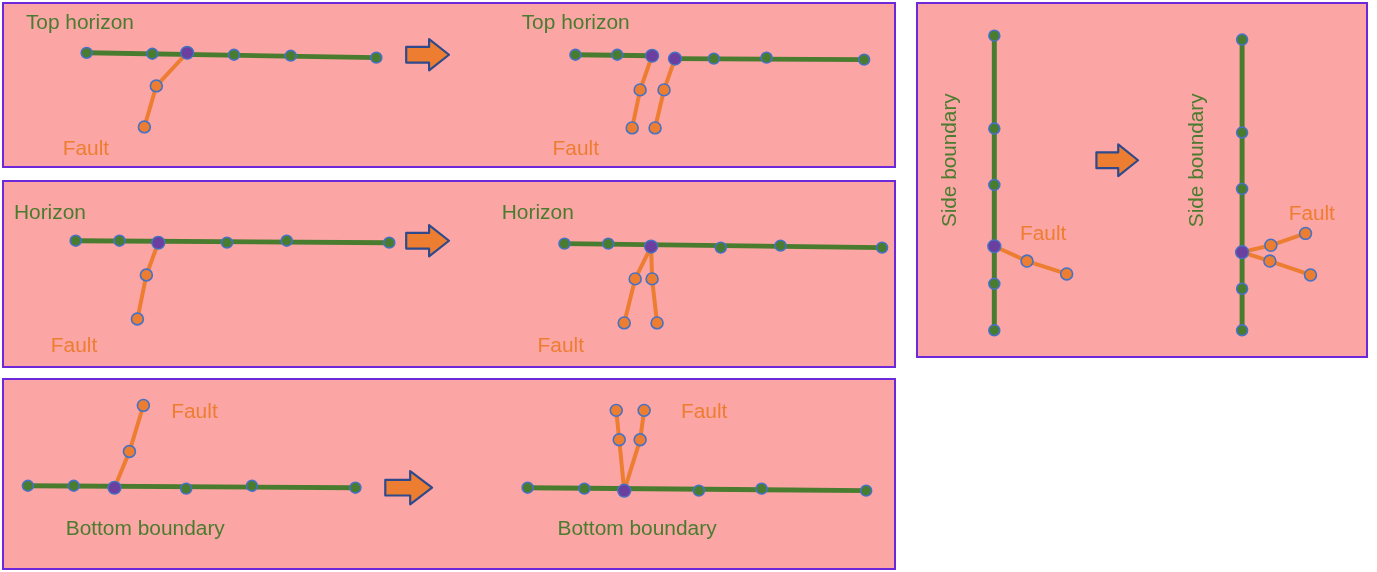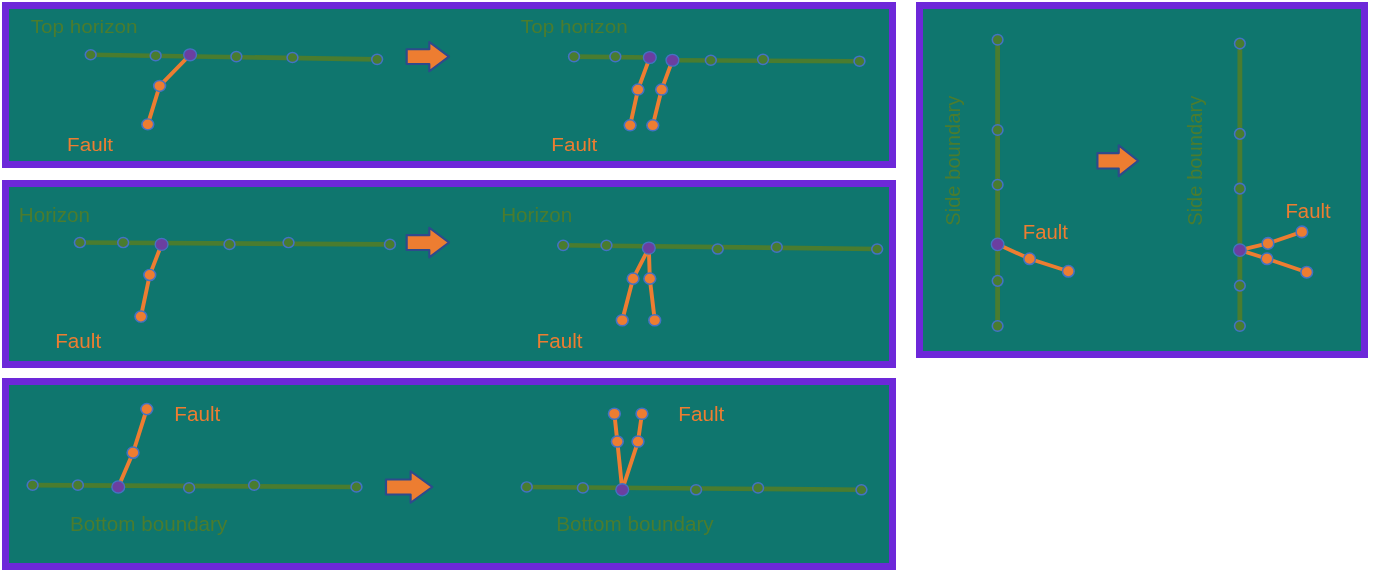--- a/index.html
+++ b/index.html
@@ -9,22 +9,22 @@
   }
   body {
     width: 1377px;
     height: 572px;
     position: relative;
     font-family: "Liberation Sans", sans-serif;
     overflow: hidden;
   }
   .panel {
     position: absolute;
-    background: #0f766e;
-    border: 7px solid #6d28d9;
+    background: #fca5a5;
+    border: 2px solid #6d28d9;
     box-sizing: border-box;
   }
   #panel-top    { left: 2px;   top: 2px;   width: 894px; height: 166px; }
   #panel-mid    { left: 2px;   top: 180px; width: 894px; height: 188px; }
   #panel-bottom { left: 2px;   top: 378px; width: 894px; height: 192px; }
   #panel-side   { left: 916px; top: 2px;   width: 452px; height: 356px; }
 
   .panel svg {
     position: absolute;
     left: 0; top: 0;

